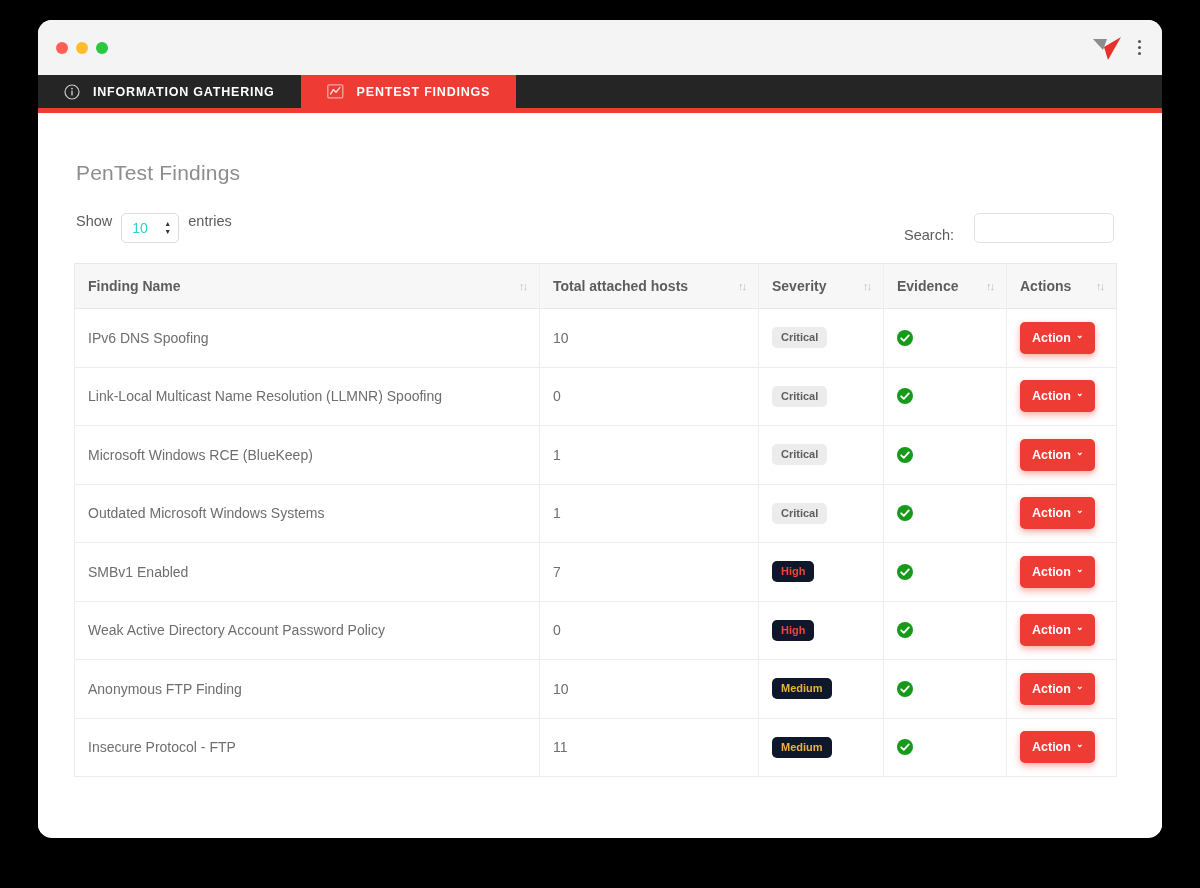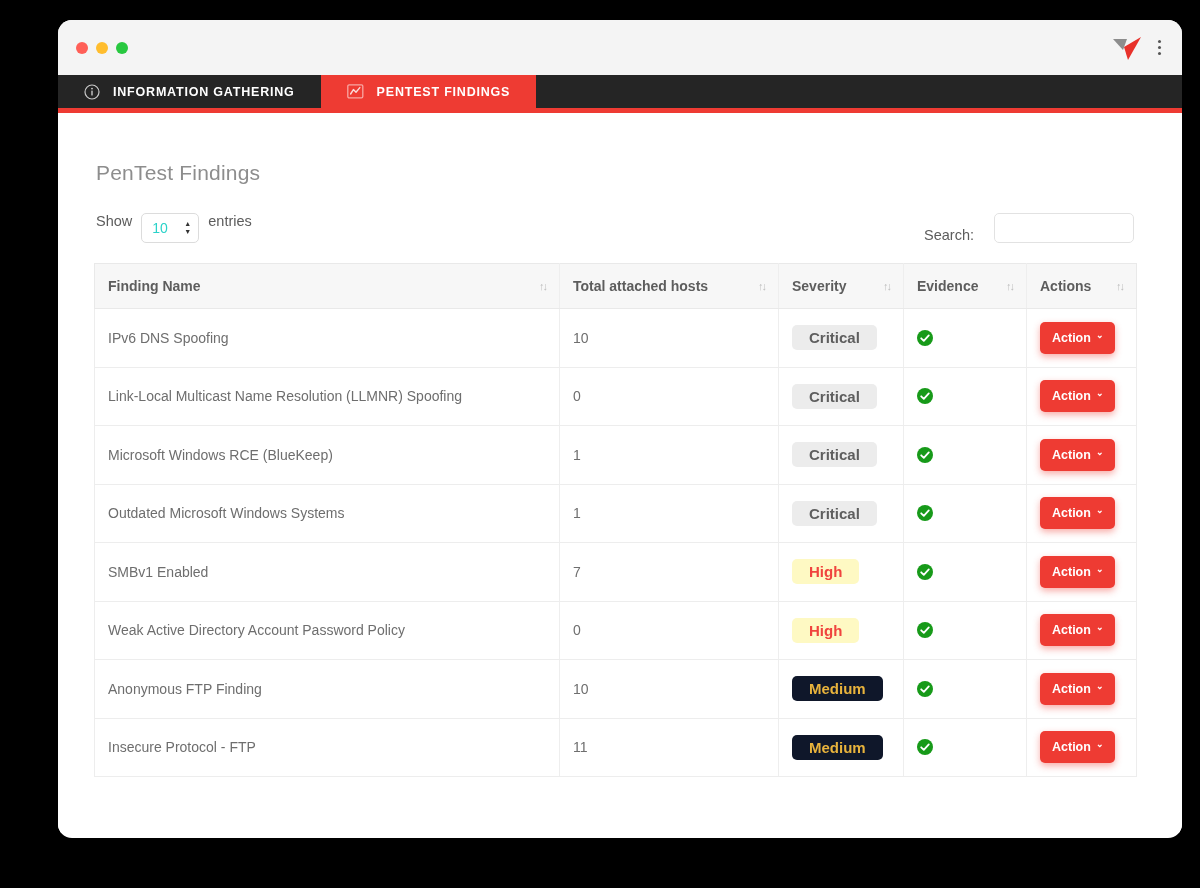--- a/index.html
+++ b/index.html
@@ -16,21 +16,20 @@
   .window {
     position: absolute;
     left: 38px;
     top: 20px;
     width: 1124px;
     height: 818px;
     background: #ffffff;
     border-radius: 14px;
     overflow: hidden;
     box-shadow: 0 14px 40px rgba(0,0,0,0.45);
-    margin-left: 20px;
   }
 
   
   .titlebar {
     position: relative;
     height: 55px;
     background: #f4f4f4;
     display: flex;
     align-items: center;
   }
@@ -205,27 +204,27 @@
   .col-name     { width: 465px; }
   .col-hosts    { width: 219px; }
   .col-severity { width: 125px; }
   .col-evidence { width: 123px; }
   .col-actions  { width: 110px; }
 
   
   .badge {
     display: inline-block;
     border-radius: 5px;
-    padding: 5px 17px;
-    font-size: 15px;
+    padding: 5px 9px;
+    font-size: 11px;
     font-weight: bold;
     line-height: 1;
   }
   .badge.critical { background: #ececec; color: #5e5e5e; }
-  .badge.high     { background: #fef9c3; color: #f0443e; }
+  .badge.high     { background: #0f172a; color: #f0443e; }
   .badge.medium   { background: #0f172a; color: #e8b33c; }
 
   
   .evi-check { display: block; width: 16px; height: 16px; }
 
   
   .action-btn {
     display: inline-flex;
     align-items: flex-start;
     gap: 5px;

